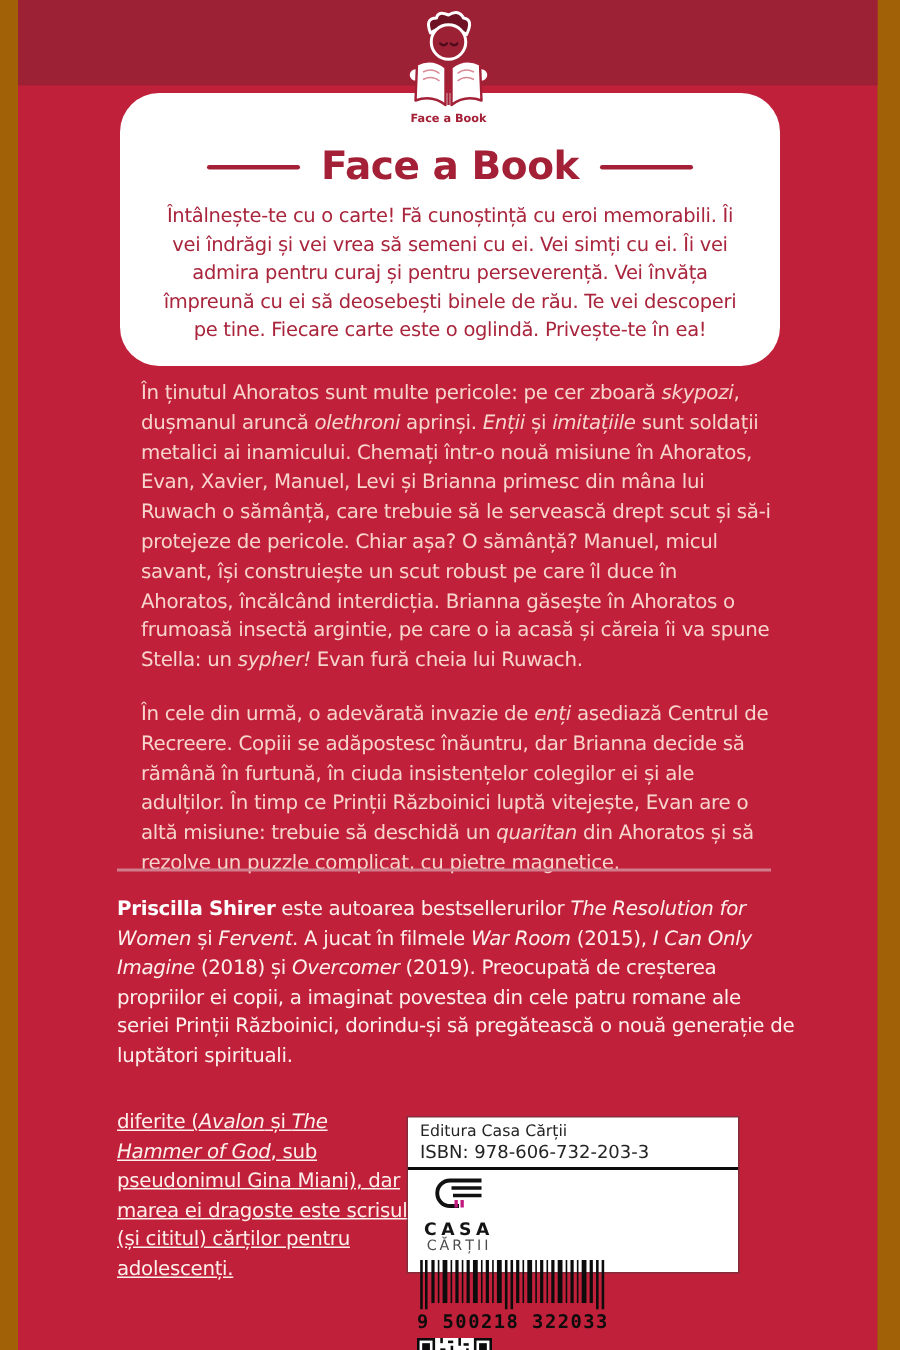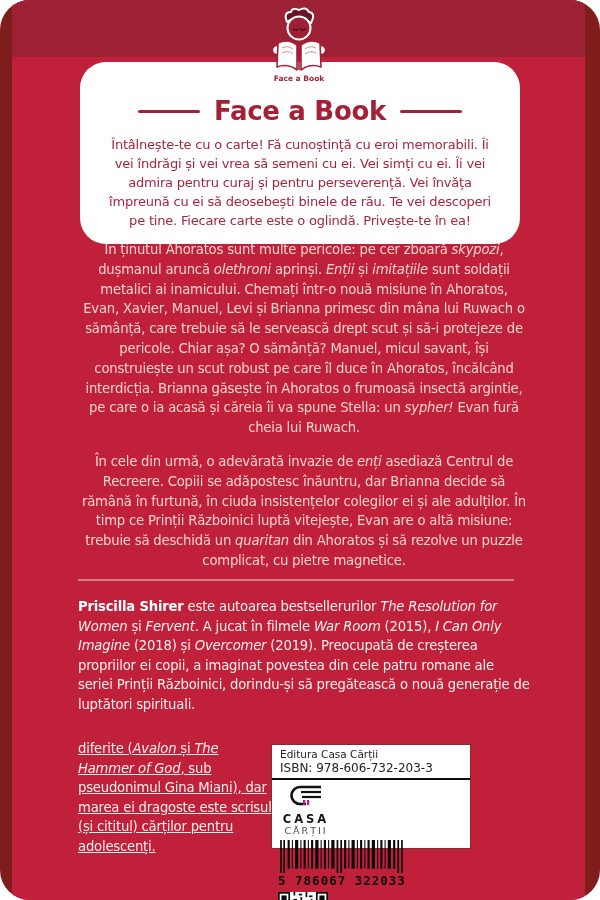--- a/index.html
+++ b/index.html
@@ -1,46 +1,46 @@
 <!DOCTYPE html>
 <html><head>
 <meta charset="utf-8">
 <style>
   html,body{margin:0;padding:0;background:#ffffff;font-family:"DejaVu Sans","Liberation Sans",sans-serif;}
-  .cover{position:relative;width:600px;height:900px;background:#7f1d1d;overflow:hidden;border-radius:30px;}
+  .cover{position:relative;width:600px;height:900px;background:#a16207;overflow:hidden;}
   .red-area{position:absolute;left:12px;right:15px;top:0;bottom:0;background:#c0203a;}
   .top-band{position:absolute;left:0;right:0;top:0;height:57px;background:#9d2134;}
 
   
   .mascot{position:absolute;left:50%;top:6px;transform:translateX(-50%);width:66px;height:80px;z-index:3;text-align:center;}
   .mascot svg{display:block;margin:0 auto;}
 
   
   .intro-box{position:absolute;left:68px;top:62px;width:440px;min-height:160px;background:#ffffff;border-radius:26px;z-index:2;box-sizing:border-box;padding:30px 18px 14px;text-align:center;}
   .heading-row{display:flex;align-items:center;justify-content:center;gap:14px;margin-top:4px;}
   .heading-row .dash{display:block;width:62px;height:3px;background:#a32036;border-radius:2px;}
   .fab-heading{margin:0;font-size:26px;font-weight:bold;color:#a32036;letter-spacing:-0.3px;}
   .intro-text{margin:9px 4px 0;font-size:13px;line-height:19px;color:#a9253c;font-weight:400;letter-spacing:-0.2px;}
 
   
   .synopsis{position:absolute;left:66px;top:237px;width:452px;color:#f7d4cc;font-size:13.2px;line-height:19.8px;letter-spacing:-0.2px;}
-  .synopsis p{margin:3px;text-align:center;}
+  .synopsis p{margin:16px;}
   .synopsis p + p{margin-top:14px;}
 
   .divider{position:absolute;left:66px;top:579px;width:436px;height:2px;background:#d07c8b;border:none;margin:0;}
 
   
   .bio{color:#fdf0ec;font-size:13.2px;line-height:19.5px;letter-spacing:-0.2px;}
   .bio strong{color:#ffffff;}
   .bio-priscilla{position:absolute;left:66px;top:597px;width:452px;}
   .gina-lead{position:absolute;left:66px;top:717px;width:512px;white-space:nowrap;letter-spacing:-0.45px;}
   .gina-rest{position:absolute;left:66px;top:739px;width:196px;text-decoration:underline;}
 
   
-  .pubbox{position:absolute;left:260px;top:745px;width:198px;height:103px;background:#ffffff;box-shadow:0 0 0 1px rgba(60,60,60,.45);box-sizing:border-box;z-index:2;}
+  .pubbox{position:absolute;left:260px;top:745px;width:220px;height:103px;background:#ffffff;box-shadow:0 0 0 1px rgba(60,60,60,.45);box-sizing:border-box;z-index:2;}
   .pub-head{padding:3px 8px 3px;color:#242424;border-bottom:2.5px solid #0c0c0c;}
   .pub-name{font-size:10.5px;line-height:13px;}
   .pub-isbn{font-size:12px;line-height:14px;}
   .pub-main{display:flex;align-items:flex-start;padding:4px 5px 1px 6px;gap:4px;flex-direction:column;}
   .cc-logo{width:56px;text-align:center;color:#141414;}
   .cc-line1{font-size:11.5px;font-weight:bold;letter-spacing:3px;line-height:12px;margin-top:1px;}
   .cc-line2{font-size:9.5px;color:#4d4d4d;letter-spacing:2px;line-height:11px;}
   .barcode-wrap{flex:1;text-align:center;}
   .barcode-wrap svg{display:block;width:100%;height:33px;}
   .bar-digits{font-family:"DejaVu Sans Mono","Liberation Mono",monospace;font-size:12.5px;font-weight:bold;color:#0c0c0c;letter-spacing:1px;margin-top:0px;white-space:nowrap;}
@@ -142,21 +142,21 @@
                 <rect x="88" width="3" height="40"></rect>
                 <rect x="93" width="1" height="40"></rect>
               <rect x="96" width="2" height="40"></rect>
                 <rect x="100" width="1" height="40"></rect>
                 <rect x="103" width="3" height="40"></rect>
               <rect x="108" width="2" height="40"></rect>
               <rect x="112" width="1.6" height="46"></rect>
                 <rect x="115.5" width="1.6" height="46"></rect>
             </g>
           </svg>
-          <div class="bar-digits">5 786067 322033</div>
+          <div class="bar-digits">9 500218 322033</div>
         </div>
         <svg class="qr" viewBox="0 0 29 29">
           <rect width="29" height="29" fill="#ffffff"></rect>
           <g fill="#0c0c0c">
             <rect x="0" y="0" width="7" height="7"></rect>
               <rect x="1" y="1" width="5" height="5" fill="#ffffff"></rect>
               <rect x="2" y="2" width="3" height="3"></rect>
             <rect x="22" y="0" width="7" height="7"></rect>
               <rect x="23" y="1" width="5" height="5" fill="#ffffff"></rect>
               <rect x="24" y="2" width="3" height="3"></rect>

